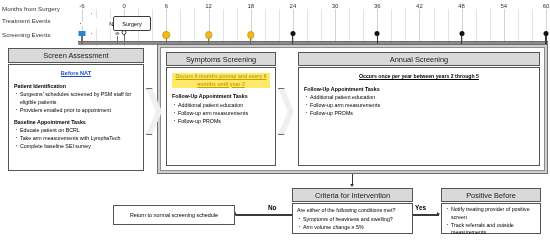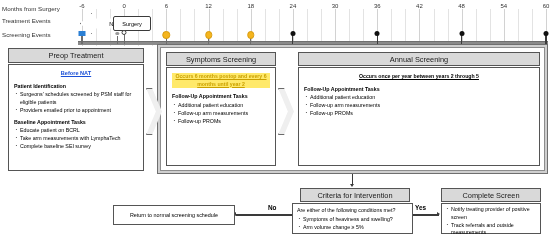--- a/index.html
+++ b/index.html
@@ -157,21 +157,21 @@
       <div class="marker m-dot-black" style="left: 461.636px; top: 31px;"></div>
       <div class="stem dark" style="left: 545.4px; top: 35px; height: 9px;"></div>
       <div class="marker m-dot-black" style="left: 546px; top: 31px;"></div>
     </div>
 </div>
 
 <div class="phase-frame" style="left:157px;top:44px;width:391px;height:130px;"></div>
 <div class="abs" style="left:160px;top:47px;width:385px;height:124px;background:#fff;border:1px solid #8c8c8c;box-sizing:border-box;"></div>
 
 <div class="hdr" style="left:8px;top:48px;width:136px;height:15px;">
-  <span>Preop Treatment</span>
+  <span>Screen Assessment</span>
 </div>
 <div class="body-box" style="left:8px;top:64px;width:136px;height:107px;">
   <a class="link-head" href="#">Before NAT</a>
   <div class="grp">Patient Identification</div>
   <ul>
     <li>Surgeons' schedules screened by PSM staff for eligible patients</li>
     <li>Providers emailed prior to appointment</li>
   </ul>
   <div class="grp">Baseline Appointment Tasks</div>
   <ul>
@@ -206,21 +206,21 @@
   <ul>
     <li>Additional patient education</li>
     <li>Follow-up arm measurements</li>
     <li>Follow-up PROMs</li>
   </ul>
 </div>
 
 <div class="connector" style="left:352px;top:174px;width:1.2px;height:11px;"></div>
 <div class="arrowhead ah-down" style="left:349.8px;top:184px;"></div>
 
-<div class="hdr" style="left:292px;top:188px;width:110px;height:14px;margin-left:8px;">
+<div class="hdr" style="left:292px;top:188px;width:121px;height:14px;">
   <span>Criteria for Intervention</span>
 </div>
 <div class="body-box" style="left:292px;top:203px;width:121px;height:31px;padding:3px 4px;">
   <div>Are either of the following conditions met?</div>
   <ul style="margin-top:1px;">
     <li>Symptoms of heaviness and swelling?</li>
     <li>Arm volume change ≥ 5%</li>
   </ul>
 </div>
 
@@ -229,21 +229,21 @@
 <div class="arrowhead ah-left" style="left:233px;top:212.4px;"></div>
 <div class="plain-box" style="left:113px;top:205px;width:122px;height:20px;">
   <span>Return to normal screening schedule</span>
 </div>
 
 <div class="branch-label" style="left:415px;top:204px;">Yes</div>
 <div class="connector" style="left:413px;top:214.4px;width:26px;height:1.2px;"></div>
 <div class="arrowhead ah-right" style="left:437px;top:212.4px;"></div>
 
 <div class="hdr" style="left:441px;top:188px;width:100px;height:14px;">
-  <span>Complete Screen</span>
+  <span>Positive Before</span>
 </div>
 <div class="body-box" style="left:441px;top:203px;width:100px;height:31px;padding:2px 3px;">
   <ul>
     <li>Notify treating provider of positive screen</li>
     <li>Track referrals and outside measurements</li>
     <li>Complete LYMPH-Q (8 subscales) administered</li>
   </ul>
 </div>
 
 </body></html>

